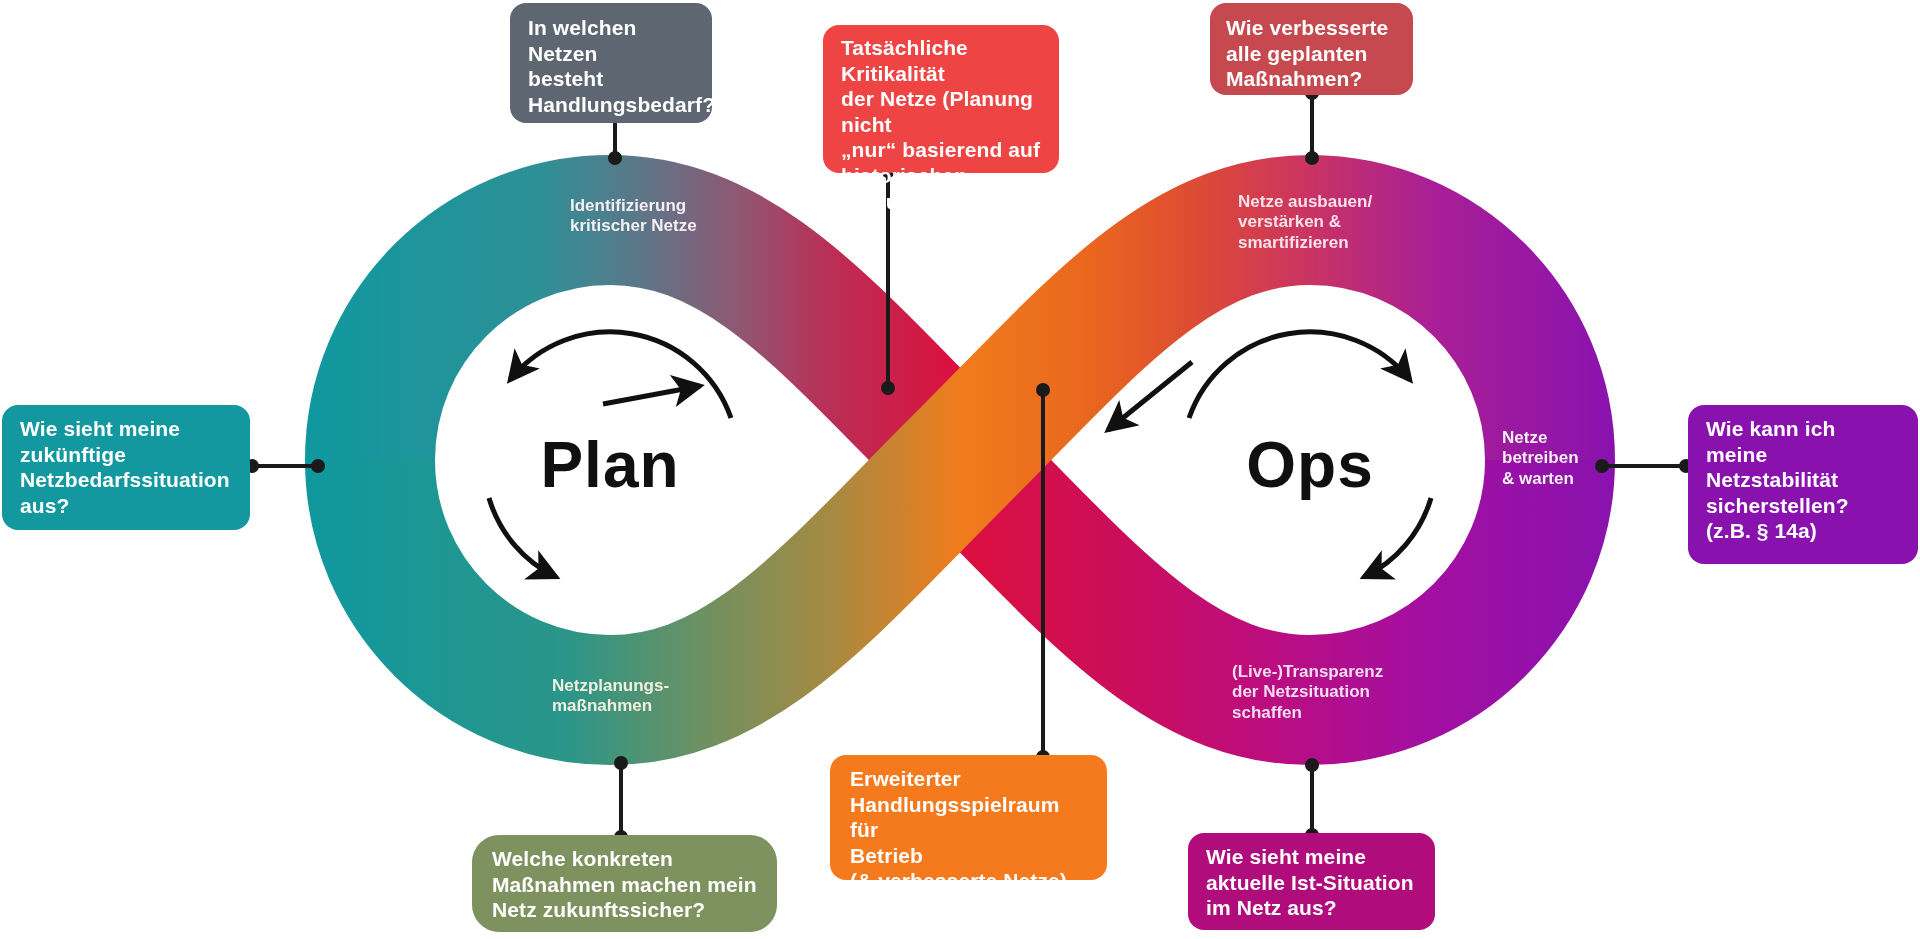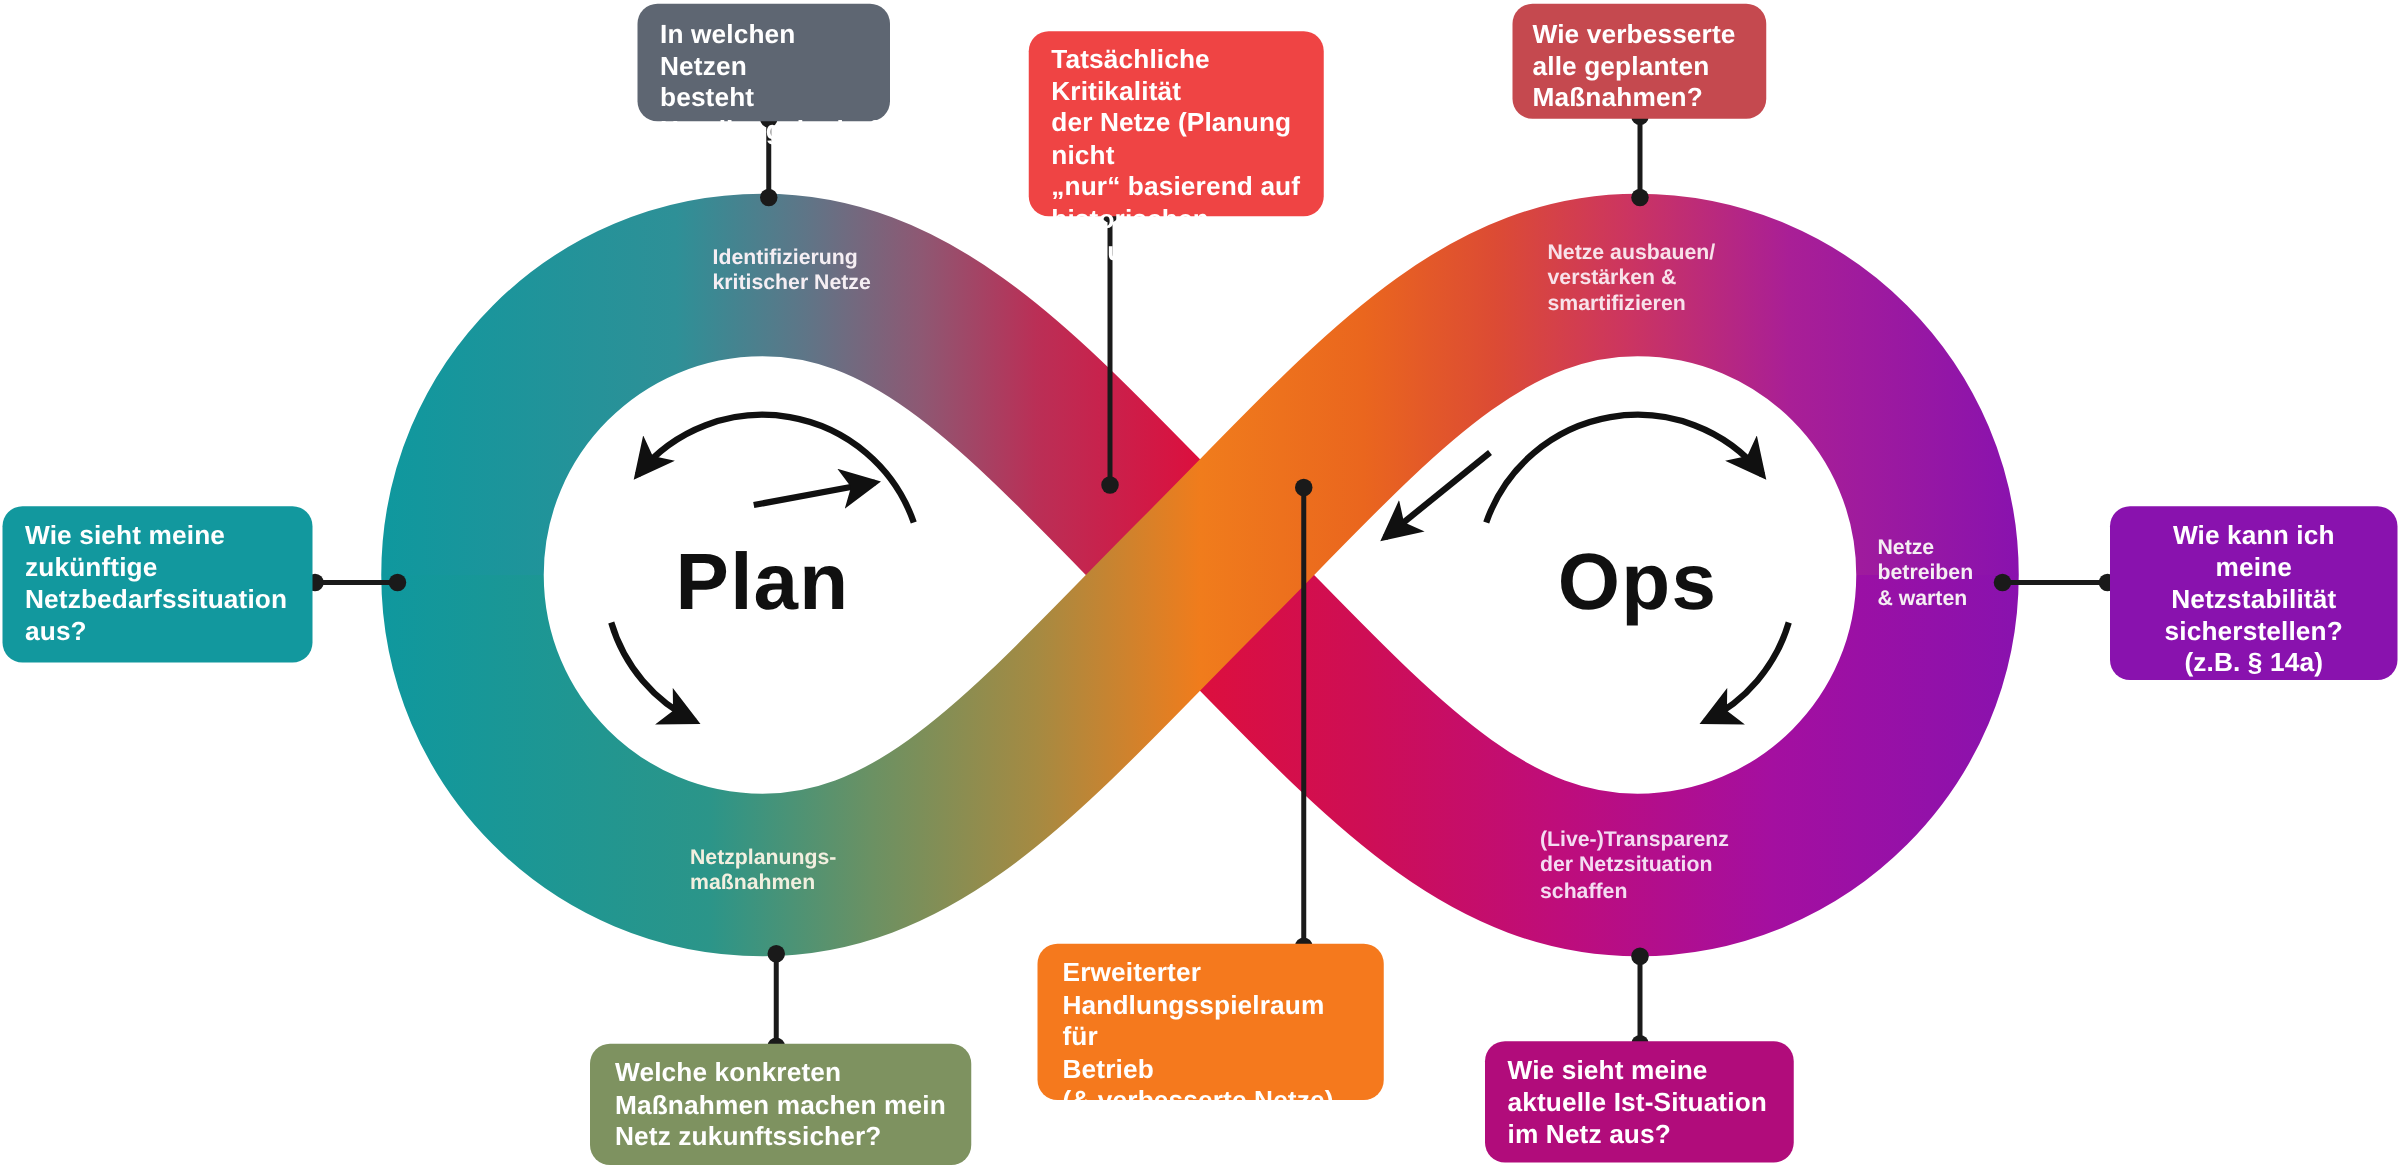--- a/index.html
+++ b/index.html
@@ -132,45 +132,45 @@
   <div class="band-label" style="left:1238px;top:192px;color:#F8E2EA;">Netze ausbauen/
 verstärken &amp;
 smartifizieren</div>
   <div class="band-label" style="left:1502px;top:428px;">Netze
 betreiben
 &amp; warten</div>
   <div class="band-label" style="left:1232px;top:662px;color:#F4DCF2;">(Live-)Transparenz
 der Netzsituation
 schaffen</div>
 
-  <div class="callout" style="left: 510px; top: 3px; width: 202px; height: 94px; padding: 12px 18px; background-color: rgb(94, 102, 114);">In welchen Netzen
+  <div class="callout" style="left: 510px; top: 3px; width: 202px; height: 120px; padding: 12px 18px; background-color: rgb(94, 102, 114);">In welchen Netzen
 besteht
 Handlungsbedarf?</div>
 
   <div class="callout" style="left: 823px; top: 25px; width: 236px; height: 148px; padding: 10px 18px; background-color: #ef4444;">Tatsächliche Kritikalität
 der Netze (Planung nicht
 „nur“ basierend auf
 historischen
 Planungsgrundsätzen)</div>
 
   <div class="callout" style="left: 1210px; top: 3px; width: 203px; height: 92px; padding: 12px 16px; background-color: rgb(197, 73, 79);">Wie verbesserte
 alle geplanten
 Maßnahmen?</div>
 
   <div class="callout" style="left: 2px; top: 405px; width: 248px; height: 125px; padding: 11px 18px; background-color: rgb(18, 152, 158);">Wie sieht meine
 zukünftige
 Netzbedarfssituation
 aus?</div>
 
-  <div class="callout" style="left: 1688px; top: 405px; width: 230px; height: 139px; padding: 11px 18px; background-color: rgb(137, 18, 174); text-align: center;">Wie kann ich meine
+  <div class="callout" style="left: 1688px; top: 405px; width: 230px; height: 159px; padding: 11px 18px; background-color: rgb(137, 18, 174);">Wie kann ich meine
 Netzstabilität
 sicherstellen?
 (z.B. § 14a)</div>
 
-  <div class="callout" style="left: 472px; top: 835px; width: 305px; height: 97px; padding: 11px 20px; background-color: rgb(126, 146, 96);">Welche konkreten
+  <div class="callout" style="left: 472px; top: 835px; width: 305px; height: 97px; padding: 11px 20px; background-color: rgb(126, 146, 96); border-radius: 27px;">Welche konkreten
 Maßnahmen machen mein
 Netz zukunftssicher?</div>
 
   <div class="callout" style="left: 830px; top: 755px; width: 277px; height: 125px; padding: 11px 20px; background-color: rgb(245, 121, 29);">Erweiterter
 Handlungsspielraum für
 Betrieb
 (&amp; verbesserte Netze)</div>
 
   <div class="callout" style="left: 1188px; top: 833px; width: 247px; height: 97px; padding: 11px 18px; background-color: rgb(177, 12, 123);">Wie sieht meine
 aktuelle Ist-Situation

